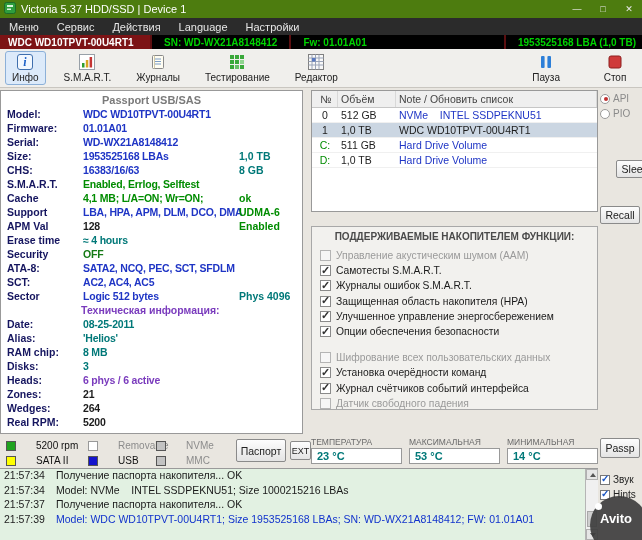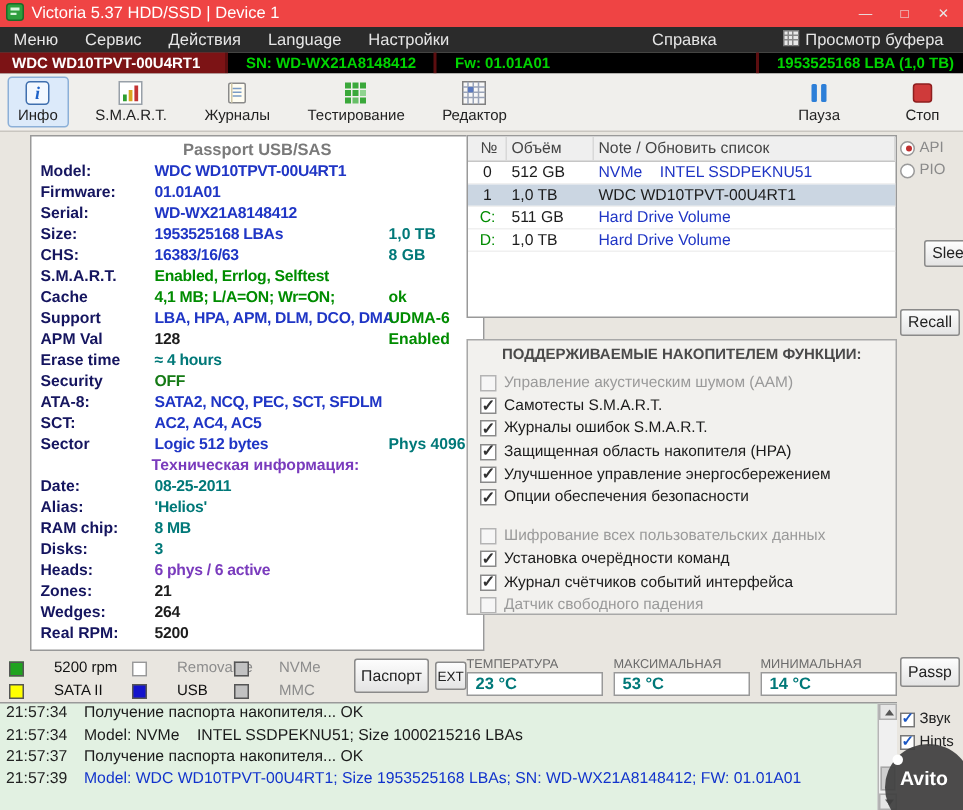--- a/index.html
+++ b/index.html
@@ -1,21 +1,21 @@
 <!DOCTYPE html>
 <html><head>
 <meta charset="utf-8">
 <style>
   *{box-sizing:border-box;margin:0;padding:0}
   html,body{width:642px;height:540px;background:#fff}
   .window{position:relative;width:642px;height:540px;background:#e9e6e0;
     font-family:"Liberation Sans",sans-serif;font-size:11px;overflow:hidden;color:#1c1c1c}
 
   
-  .titlebar{position:absolute;left:0;top:0;width:100%;height:18px;background:#ef4444;
+  .titlebar{position:absolute;left:0;top:0;width:100%;height:18px;background:#4d7c0f;
     color:#fff;display:flex;align-items:center;gap:5px;padding-left:4px}
   .title{font-size:11px}
   .win-controls{margin-left:auto;display:flex;height:100%}
   .wbtn{width:26px;height:100%;display:flex;align-items:center;justify-content:center;
     font-size:9px;color:#e9e9e9}
 
   
   .menubar{position:absolute;left:0;top:18px;width:100%;height:17px;background:#2b2b2b;
     color:#e6e6e6;display:flex;align-items:center;font-size:11px}
   #menu-items{display:flex;height:100%}
@@ -38,21 +38,21 @@
   .tabs{display:flex;gap:11px}
   .tab{display:flex;flex-direction:column;align-items:center;justify-content:center;gap:1px;
     min-width:40px;height:34px;padding:1px 6px;border:1px solid transparent;border-radius:3px;
     font-size:10px;color:#222;cursor:default}
   .tab.active{background:#dceafa;border-color:#8cb0d8}
   .ticon{height:18px;line-height:0}
   .tlabel{line-height:11px;white-space:nowrap}
   .toolbar-right{margin-left:auto;display:flex;gap:28px;padding-right:2px}
 
   
-  .left-panel{position:absolute;left:20px;top:90px;width:303px;height:344px;background:#fff;
+  .left-panel{position:absolute;left:0;top:90px;width:303px;height:344px;background:#fff;
     border:1px solid #999;overflow:hidden}
   .passport-header{text-align:center;color:#7a7a7a;font-weight:bold;font-size:11px;padding:3px 0 1px}
   .prow{position:relative;display:flex;align-items:center;height:14px;padding-left:6px;
     font-weight:bold;font-size:10.5px;white-space:nowrap}
   .plabel{width:76px;flex:none;color:#15155f}
   .pval{letter-spacing:-0.2px}
   .pval2{position:absolute;left:238px}
   .tech-header{color:#7a3bbd;padding-left:80px}
   .c-blue{color:#1f35c5}.c-teal{color:#007878}.c-green{color:#008c00}
   .c-purple{color:#7a3bbd}.c-dark{color:#1c1c1c}.c-darkgreen{color:#157a15}
@@ -165,30 +165,20 @@
   </div>
 
   <div class="menubar">
     <div id="menu-items">
         <span class="menu-item">Меню</span>
         <span class="menu-item">Сервис</span>
         <span class="menu-item">Действия</span>
         <span class="menu-item">Language</span>
         <span class="menu-item">Настройки</span>
       </div>
-    <div class="menu-right">
-      <span class="menu-item">Справка</span>
-      <span class="menu-item">
-        <span><svg width="11" height="11">
-              <rect x="0.5" y="0.5" width="10" height="10" fill="#e8e8e8" stroke="#777"></rect>
-              <path d="M0.5 3.5h10M0.5 6.5h10M3.5 0.5v10M6.5 0.5v10" stroke="#888" fill="none"></path>
-            </svg></span>
-        <span>Просмотр буфера</span>
-      </span>
-    </div>
   </div>
 
   <div class="infobar">
     <span class="seg-model">WDC WD10TPVT-00U4RT1</span>
     <span class="seg">SN: WD-WX21A8148412</span>
     <span class="seg">Fw: 01.01A01</span>
     <span class="seg-cap">1953525168 LBA (1,0 TB)</span>
   </div>
 
   <div class="toolbar">

